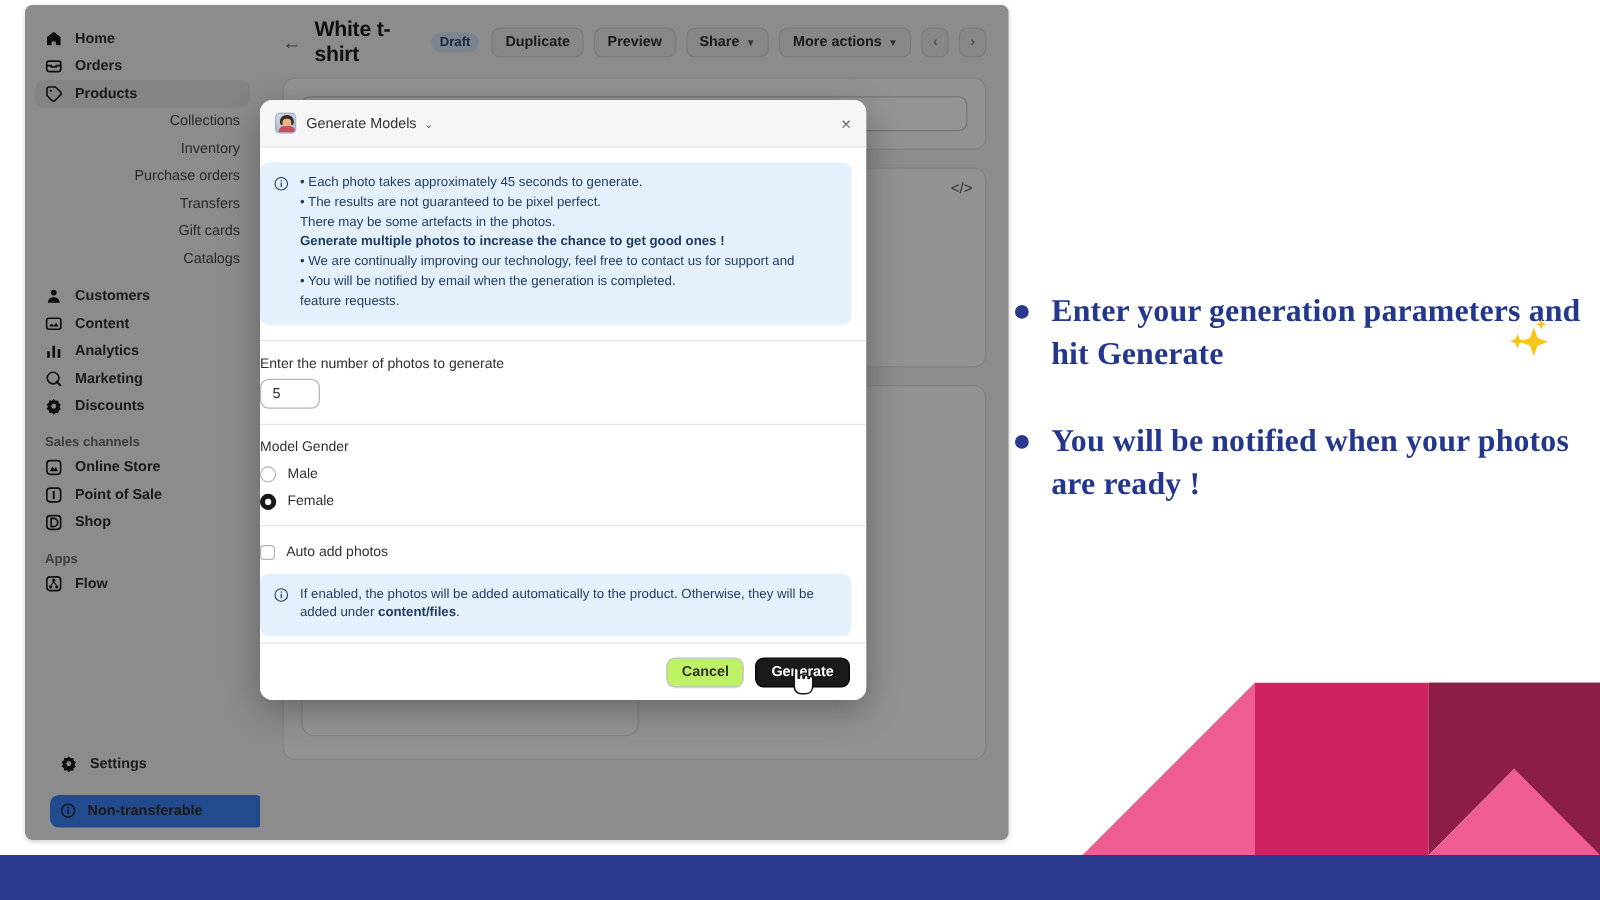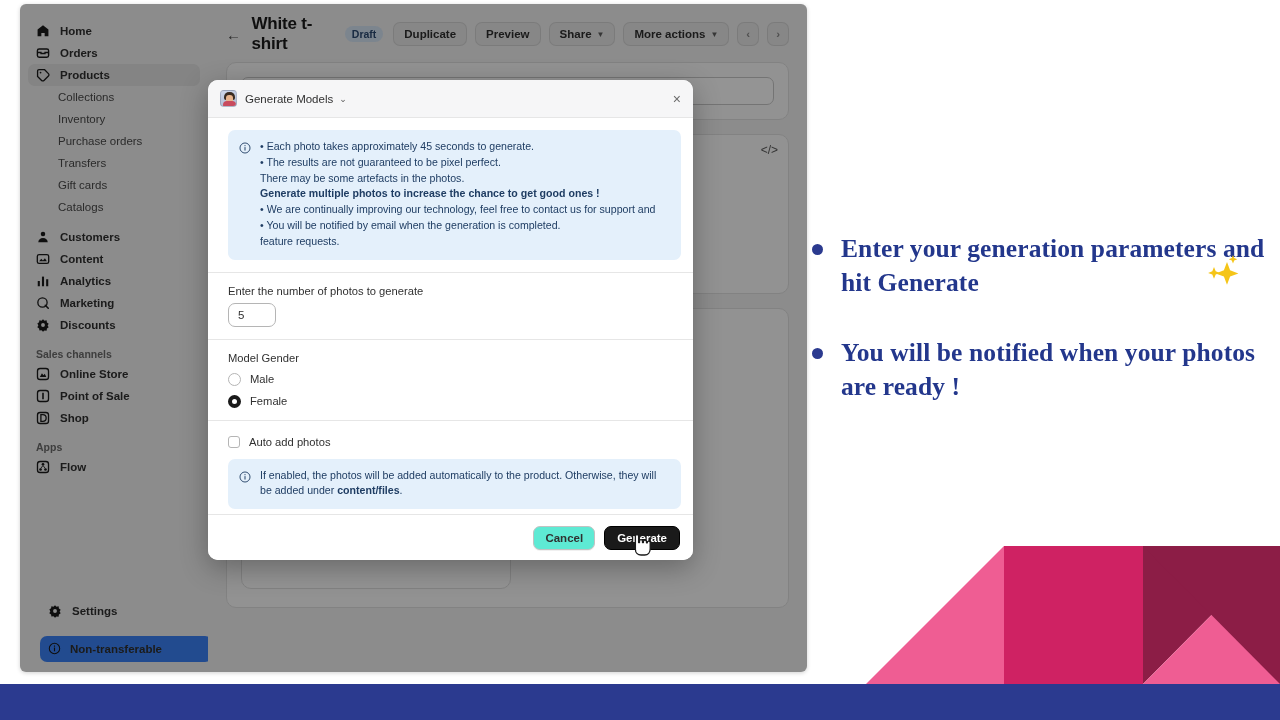--- a/index.html
+++ b/index.html
@@ -37,21 +37,21 @@
     height: 22px; margin: 0 8px; padding: 0 8px;
     border-radius: 7px;
     font-size: 11.5px; color: #303030; font-weight: 600;
     white-space: nowrap;
   }
   .nav-item.active { background: #e3e3e3; }
   .nav-sub {
     display: flex; align-items: center;
     height: 22px; margin: 0 8px; padding: 0 8px 0 30px;
     font-size: 11.5px; color: #4a4a4a; font-weight: 400;
-    border-radius: 7px; white-space: nowrap;
+    border-radius: 7px; white-space: nowrap; justify-content: flex-end;
   }
   .nav-gap { height: 8px; }
   .nav-section {
     font-size: 10.5px; color: #6b6b6b; font-weight: 600;
     padding: 0 16px; margin-top: 12px; margin-bottom: 3px;
   }
   .nav-ico { width: 14px; height: 14px; flex: none; display:block; }
   .nav-ico svg { display:block; }
 
   .sidebar-bottom { position: absolute; left: 12px; bottom: 10px; width: 188px; }
@@ -121,21 +121,21 @@
     border: 1px solid rgba(0,0,0,.12);
   }
   .av-hair { position:absolute; left:3px; top:1px; width:11px; height:8px; background:#3a2b20; border-radius:5px 5px 2px 2px;}
   .av-face { position:absolute; left:5px; top:4px; width:7px; height:8px; background:#e8b48c; border-radius:3px;}
   .av-body { position:absolute; left:2px; bottom:0; width:13px; height:5px; background:#c84b5e; border-radius:4px 4px 0 0;}
   .modal-title { font-size: 11.5px; color: #303030; font-weight: 400; }
   .modal-caret { font-size: 9px; color: #5a5a5a; margin-left: 6px; }
   .modal-close { margin-left: auto; font-size: 14px; color: #6b6b6b; line-height: 1; }
 
   .modal-body { flex: 1; overflow: hidden; }
-  .sec { padding: 12px 12px 0 20px; }
+  .sec { padding: 12px 12px 0 0; }
   .sec-div { border-top: 1px solid #e6e6e6; margin: 12px 0 0 0; }
 
   .infobox {
     background: #e4f0fb; border-radius: 7px; padding: 9px 11px 10px 11px;
     display: flex; gap: 9px; align-items: flex-start;
   }
   .info-ico { flex: none; margin-top: 1px; }
   .info-lines { font-size: 10.6px; line-height: 15.8px; color: #1f3d63; }
   .info-lines .strong { font-weight: 700; }
 
@@ -157,21 +157,21 @@
   }
   .opt-label { font-size: 11.2px; color: #303030; }
 
   .modal-foot {
     border-top: 1px solid #e6e6e6; height: 46px; flex: none;
     display: flex; align-items: center; justify-content: flex-end;
     gap: 9px; padding: 0 13px;
     background: #fff;
   }
   .btn-cancel {
-    background: #5eead4; border: 1px solid #c2c2c2; border-radius: 7px;
+    background: #bef264; border: 1px solid #c2c2c2; border-radius: 7px;
     padding: 5px 11px; font-size: 11.5px; color: #303030; font-weight: 600;
     box-shadow: 0 1px 0 rgba(0,0,0,.06);
   }
   .btn-generate {
     background: #1a1a1a; border: 1px solid #000; border-radius: 7px;
     padding: 5px 12px; font-size: 11.5px; color: #fff; font-weight: 600;
     position: relative;
   }
   .cursor-hand { position: absolute; left: 632px; top: 533px; z-index: 90; }
 

